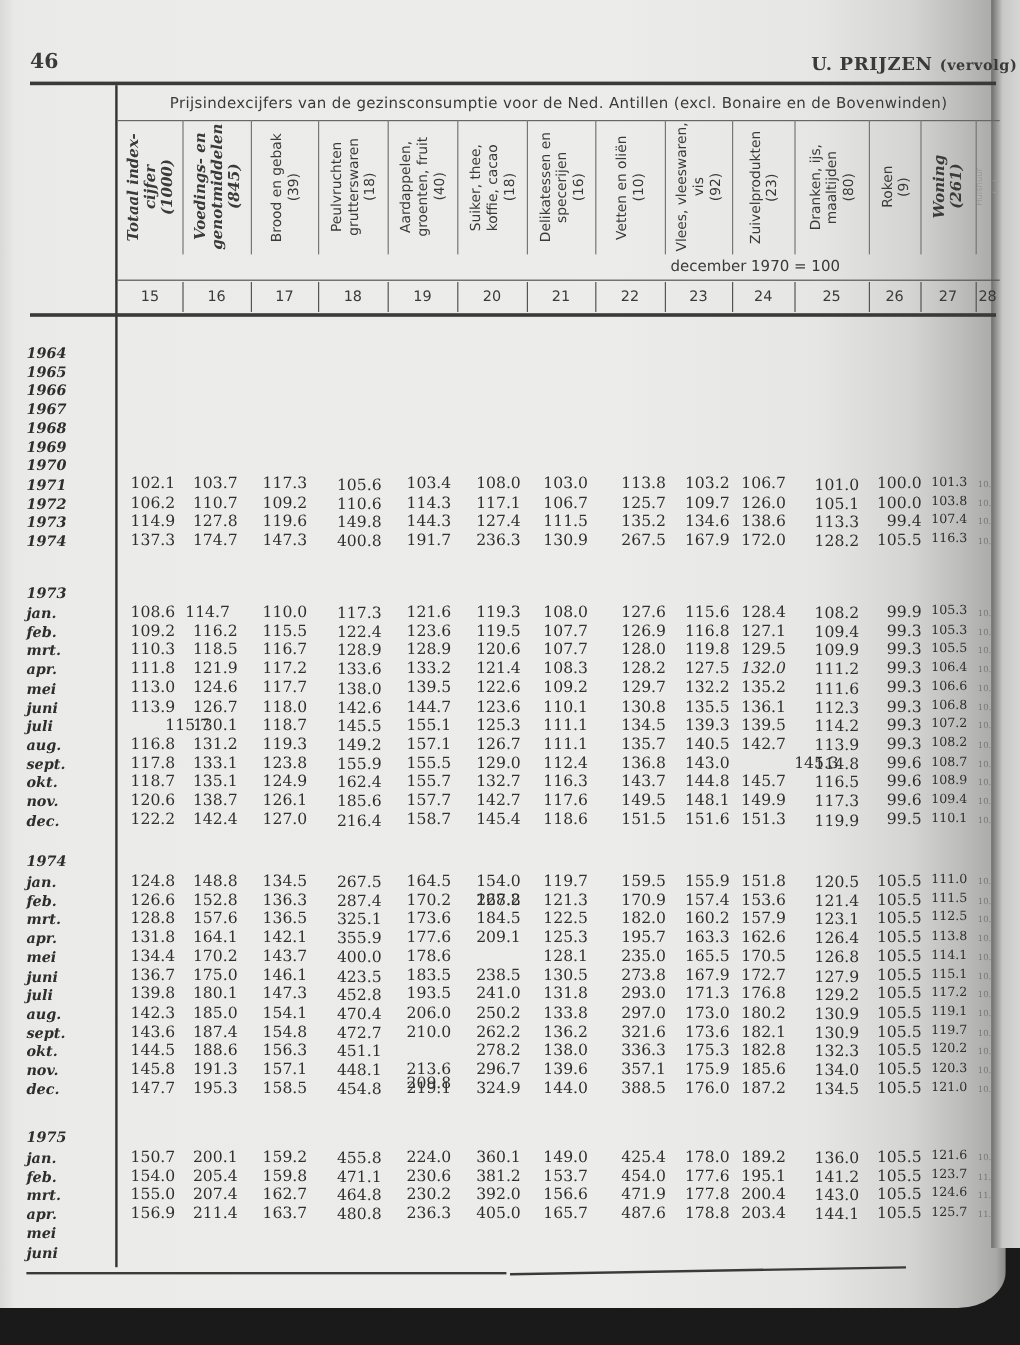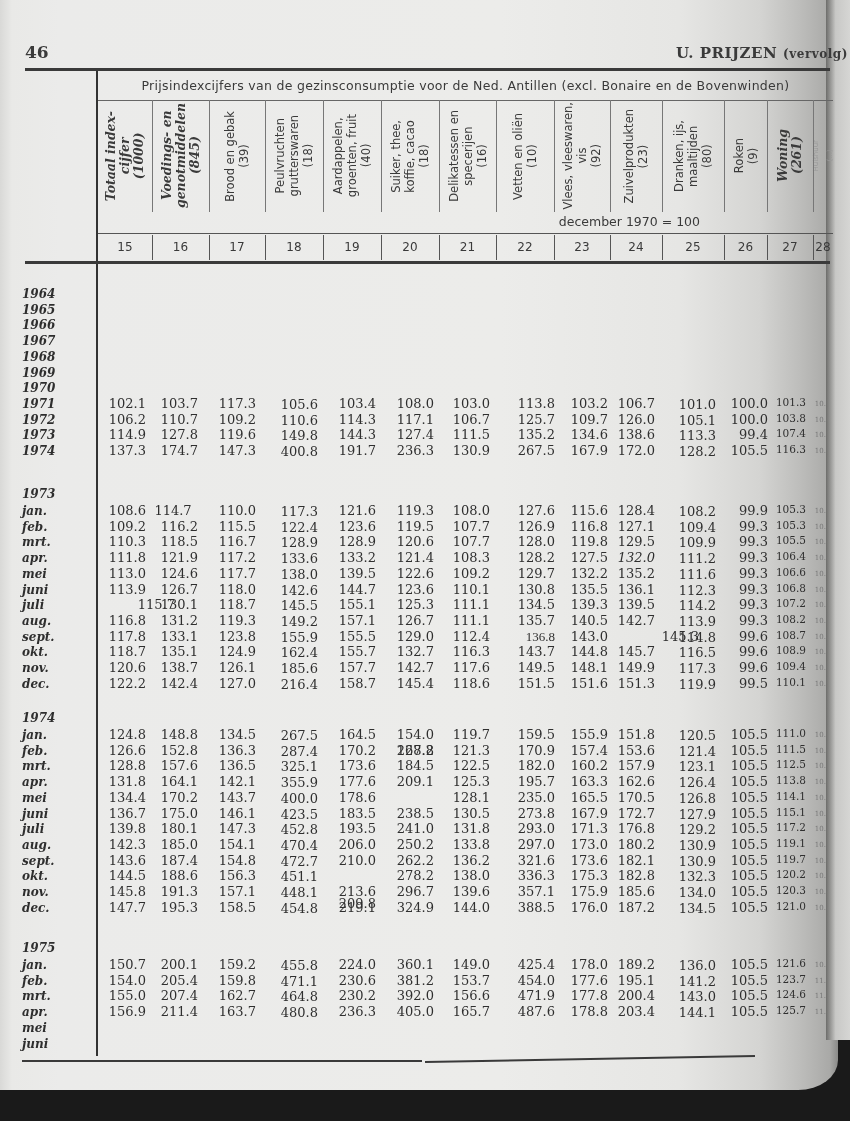--- a/index.html
+++ b/index.html
@@ -387,21 +387,21 @@
     <div class="cell small" style="top: 610.9px; left: 756px; width: 50px;">108.2</div>
     <div class="cell faint" style="top: 612.9px; left: 776px; width: 50px;">10.</div>
     <div class="label" style="top: 628.6px;">sept.</div>
     <div class="cell" style="top: 628.6px; left: 96px; width: 50px;">117.8</div>
     <div class="cell" style="top: 628.6px; left: 148px; width: 50px;">133.1</div>
     <div class="cell" style="top: 628.6px; left: 206px; width: 50px;">123.8</div>
     <div class="cell" style="top: 629.6px; left: 268px; width: 50px;">155.9</div>
     <div class="cell" style="top: 628.6px; left: 326px; width: 50px;">155.5</div>
     <div class="cell" style="top: 628.6px; left: 384px; width: 50px;">129.0</div>
     <div class="cell" style="top: 628.6px; left: 440px; width: 50px;">112.4</div>
-    <div class="cell" style="top: 628.6px; left: 505px; width: 50px; font-family: Liberation Serif, serif;">136.8</div>
+    <div class="cell" style="top: 628.6px; left: 505px; width: 50px;">136.8</div>
     <div class="cell" style="top: 628.6px; left: 558px; width: 50px;">143.0</div>
     <div class="cell" style="top: 628.6px; left: 605px; width: 50px; padding-left: 44px;">145.3</div>
     <div class="cell" style="top: 629.6px; left: 666px; width: 50px;">114.8</div>
     <div class="cell" style="top: 628.6px; left: 718px; width: 50px;">99.6</div>
     <div class="cell small" style="top: 626.6px; left: 756px; width: 50px;">108.7</div>
     <div class="cell faint" style="top: 628.6px; left: 776px; width: 50px;">10.</div>
     <div class="label" style="top: 644.3px;">okt.</div>
     <div class="cell" style="top: 644.3px; left: 96px; width: 50px;">118.7</div>
     <div class="cell" style="top: 644.3px; left: 148px; width: 50px;">135.1</div>
     <div class="cell" style="top: 644.3px; left: 206px; width: 50px;">124.9</div>

